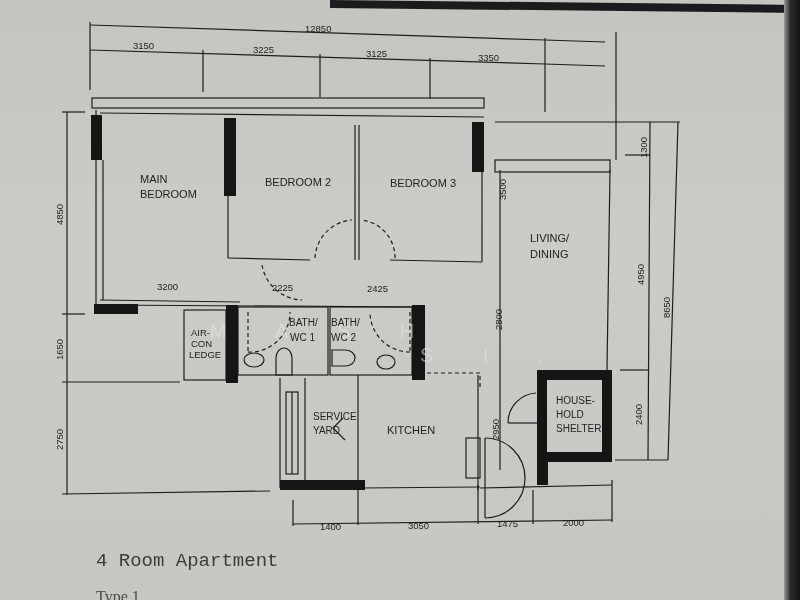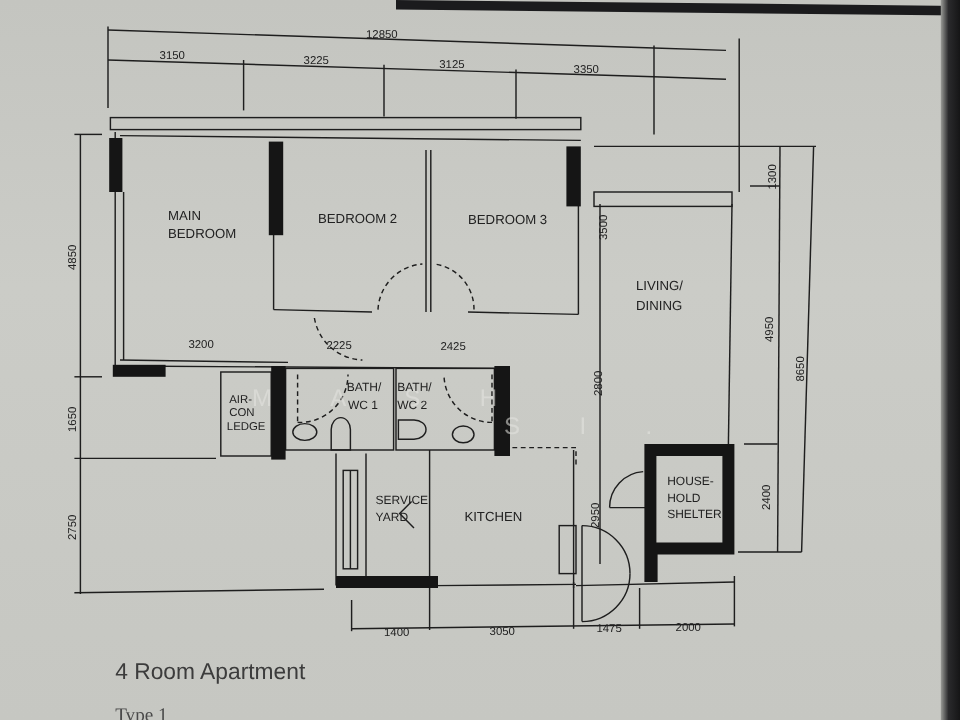--- a/index.html
+++ b/index.html
@@ -13,21 +13,21 @@
     background: #1b1b1d;
     transform: skewY(0.6deg); transform-origin: left top;
   }
   .bezel-right {
     position: absolute; right: 0; top: 0; width: 16px; height: 600px;
     background: linear-gradient(90deg, #9a9b97 0%, #2a2a2c 40%, #151516 100%);
   }
   svg.plan { position: absolute; left: 0; top: 0; }
   .caption {
     position: absolute; left: 96px; top: 550px;
-    font-family: Liberation Sans, sans-serif; font-size: 19px; color: #3c3c3c;
+    font-family: Liberation Mono, monospace; font-size: 19px; color: #3c3c3c;
   }
   .subcaption {
     position: absolute; left: 96px; top: 588px;
     font-family: "Liberation Serif", serif; font-size: 16px; color: #4a4a4a;
   }
   .lbl {
     font-family: "Liberation Sans", sans-serif; font-size: 11px; fill: #222;
   }
   .dim {
     font-family: "Liberation Sans", sans-serif; font-size: 9.5px; fill: #222;

